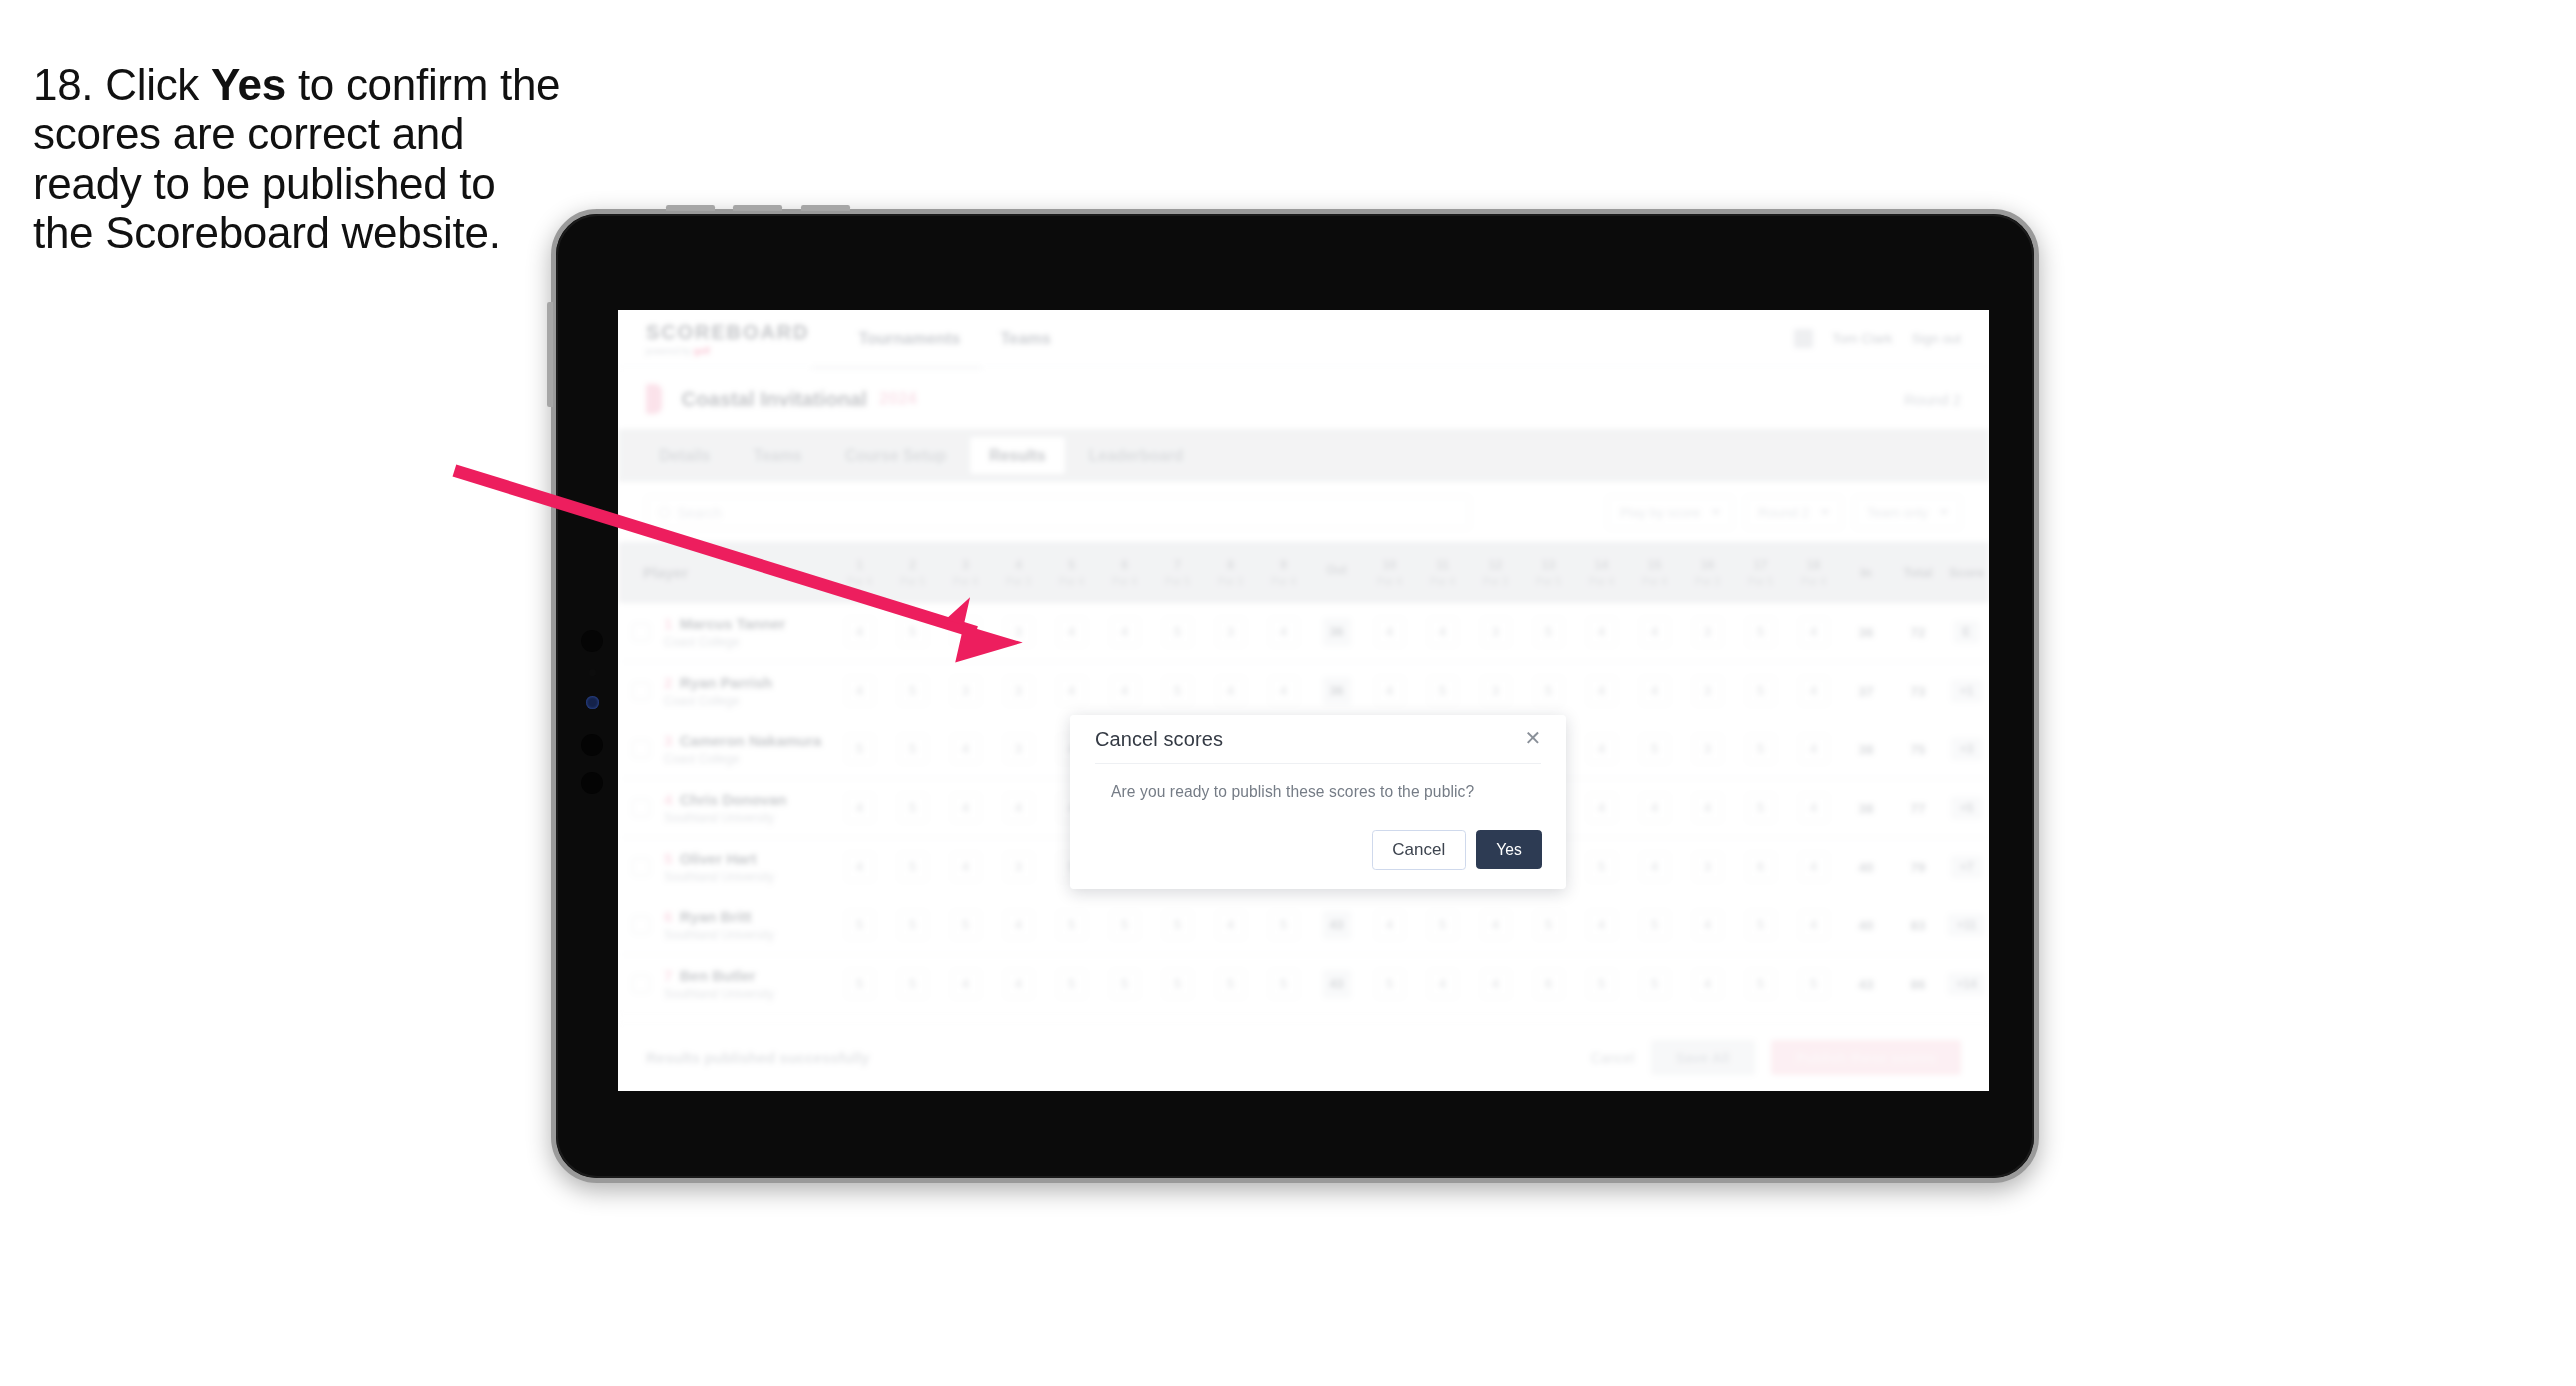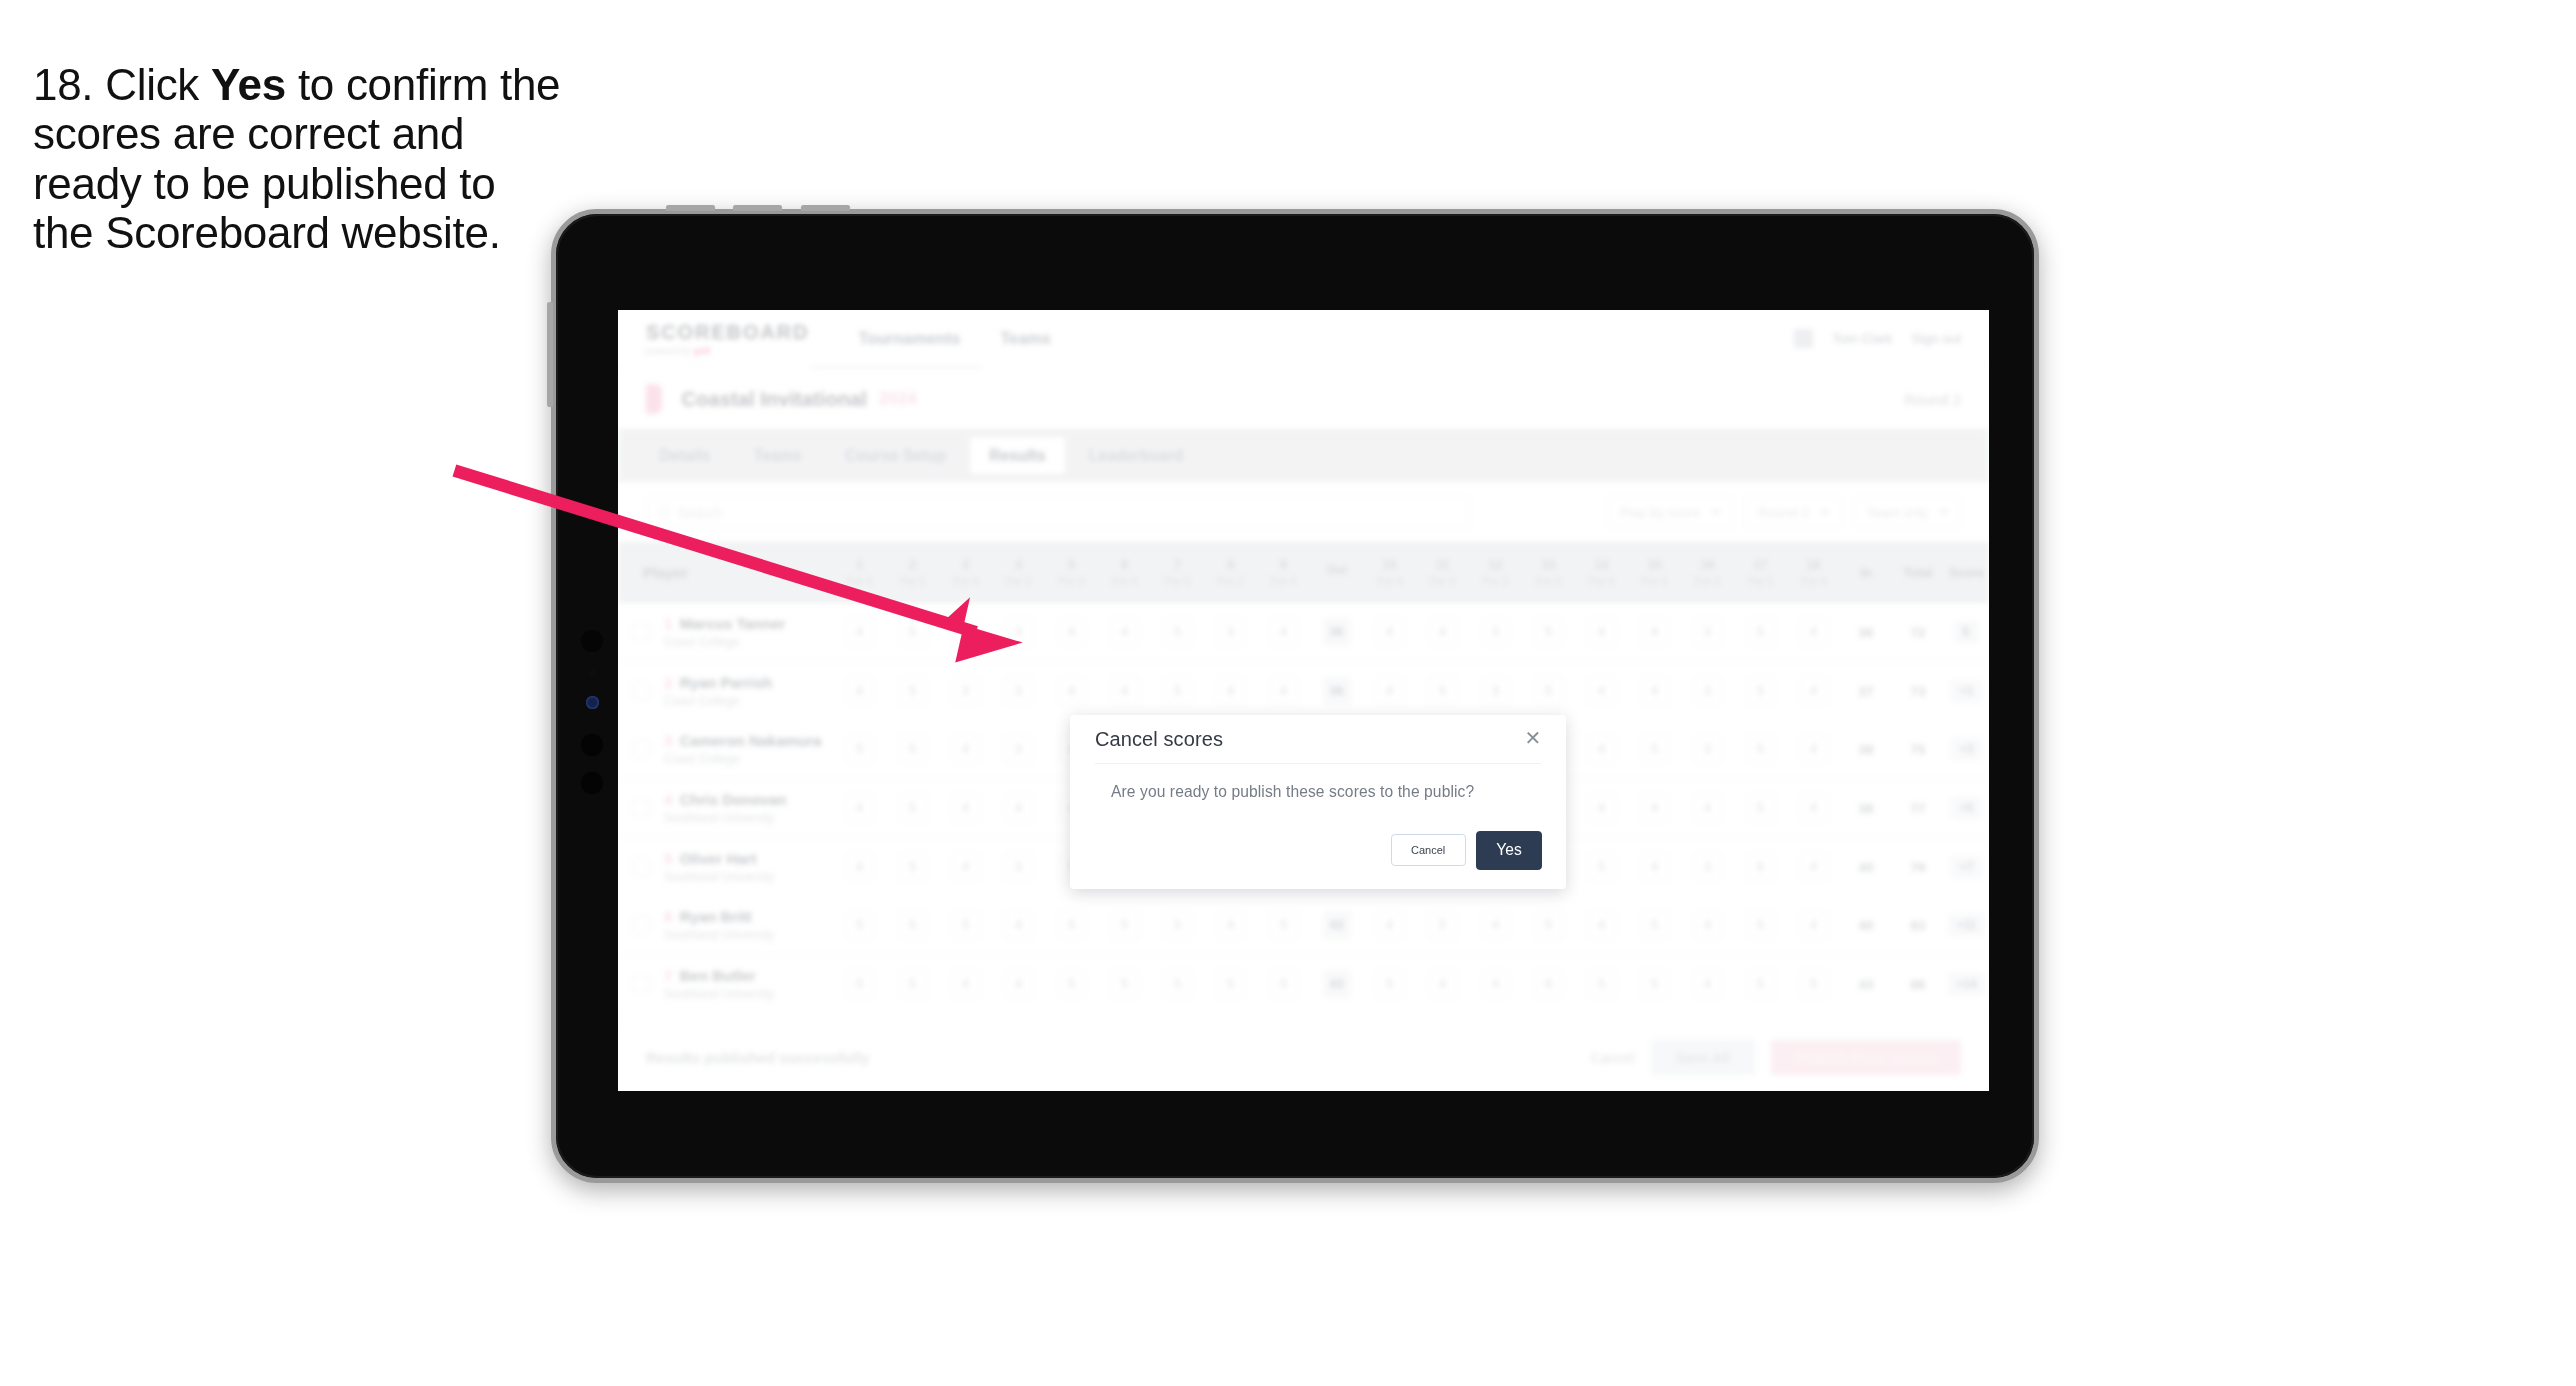--- a/index.html
+++ b/index.html
@@ -250,21 +250,21 @@
   }
   #modal-footer {
     position: absolute; right: 24px; bottom: 19.3px;
     display: flex; align-items: center; gap: 10.4px;
   }
   #btn-cancel {
     background: #ffffff;
     border: 0.7px solid #cfd9ec;
     border-radius: 3.7px;
     padding: 9px 19.3px;
-    font-size: 11px;
+    font-size: 17px;
     color: #3c434e;
     font-family: "Liberation Sans", sans-serif;
     cursor: pointer;
   }
   #btn-yes {
     background: #2d3b53;
     border: 0.7px solid #2d3b53;
     border-radius: 3.7px;
     padding: 9.6px 19.3px;
     font-size: 15.6px;

